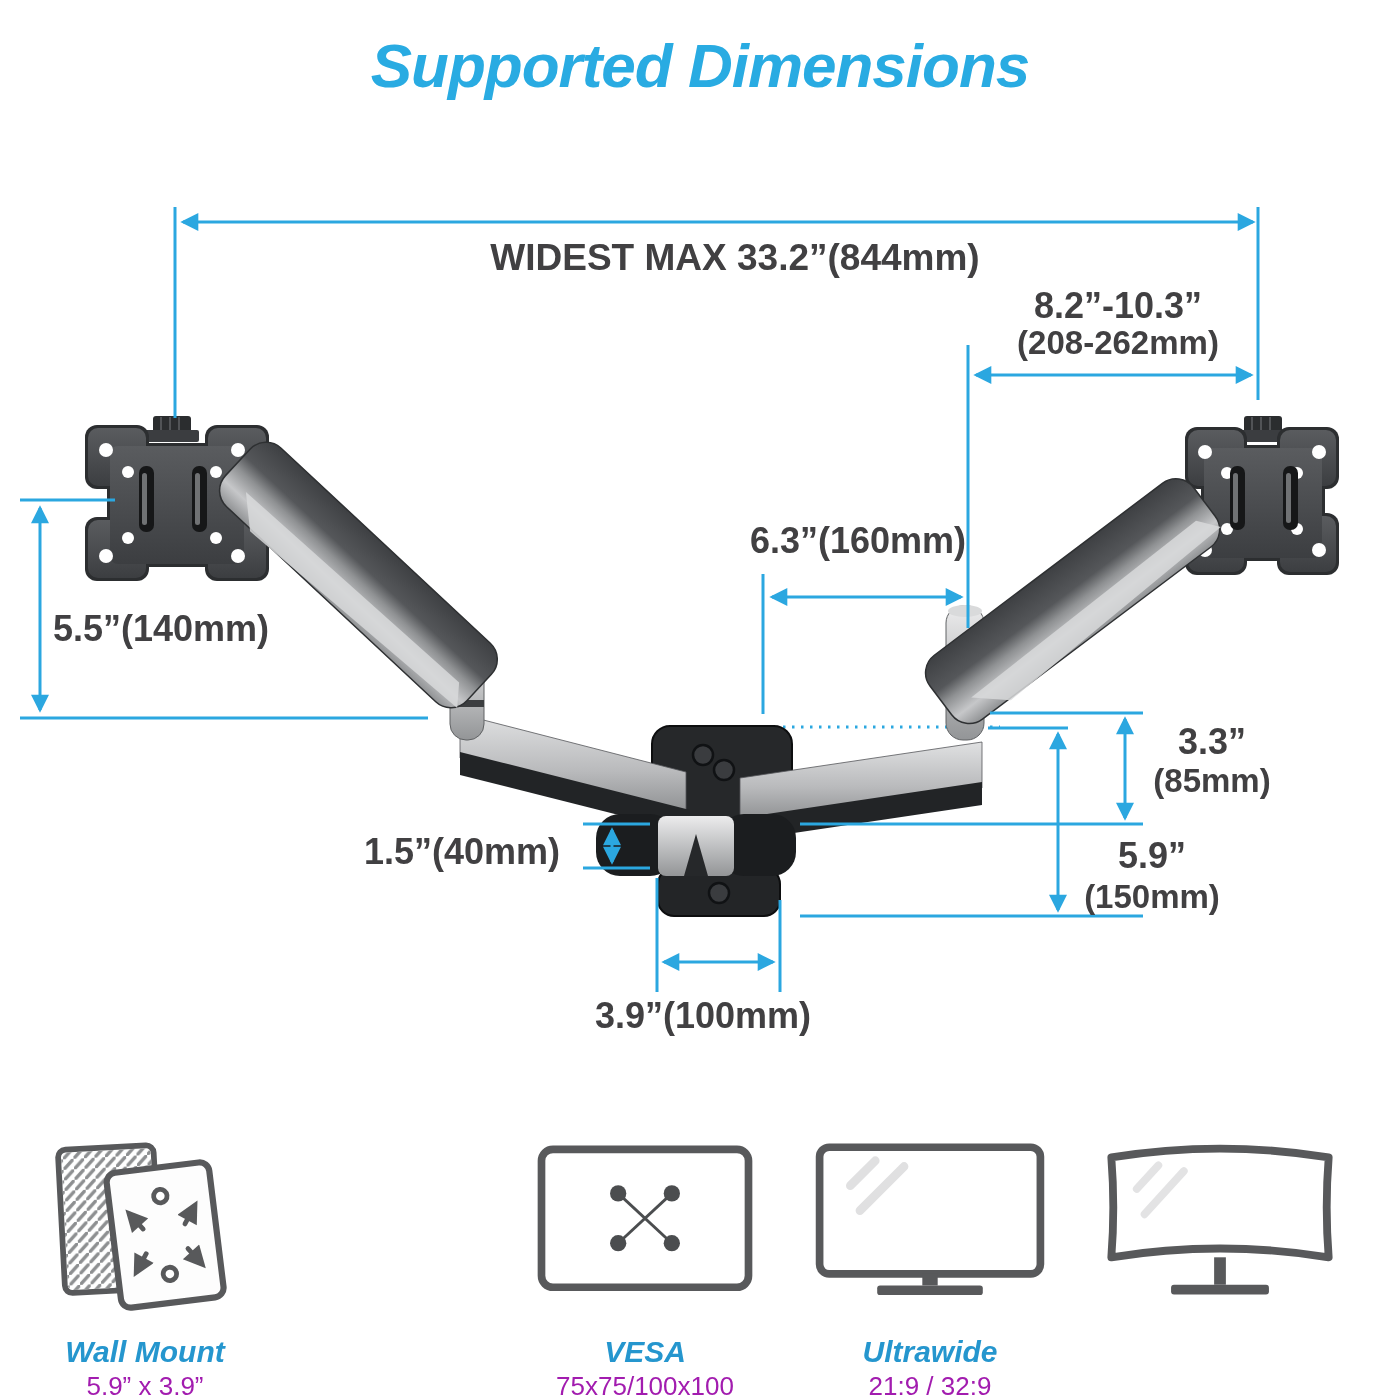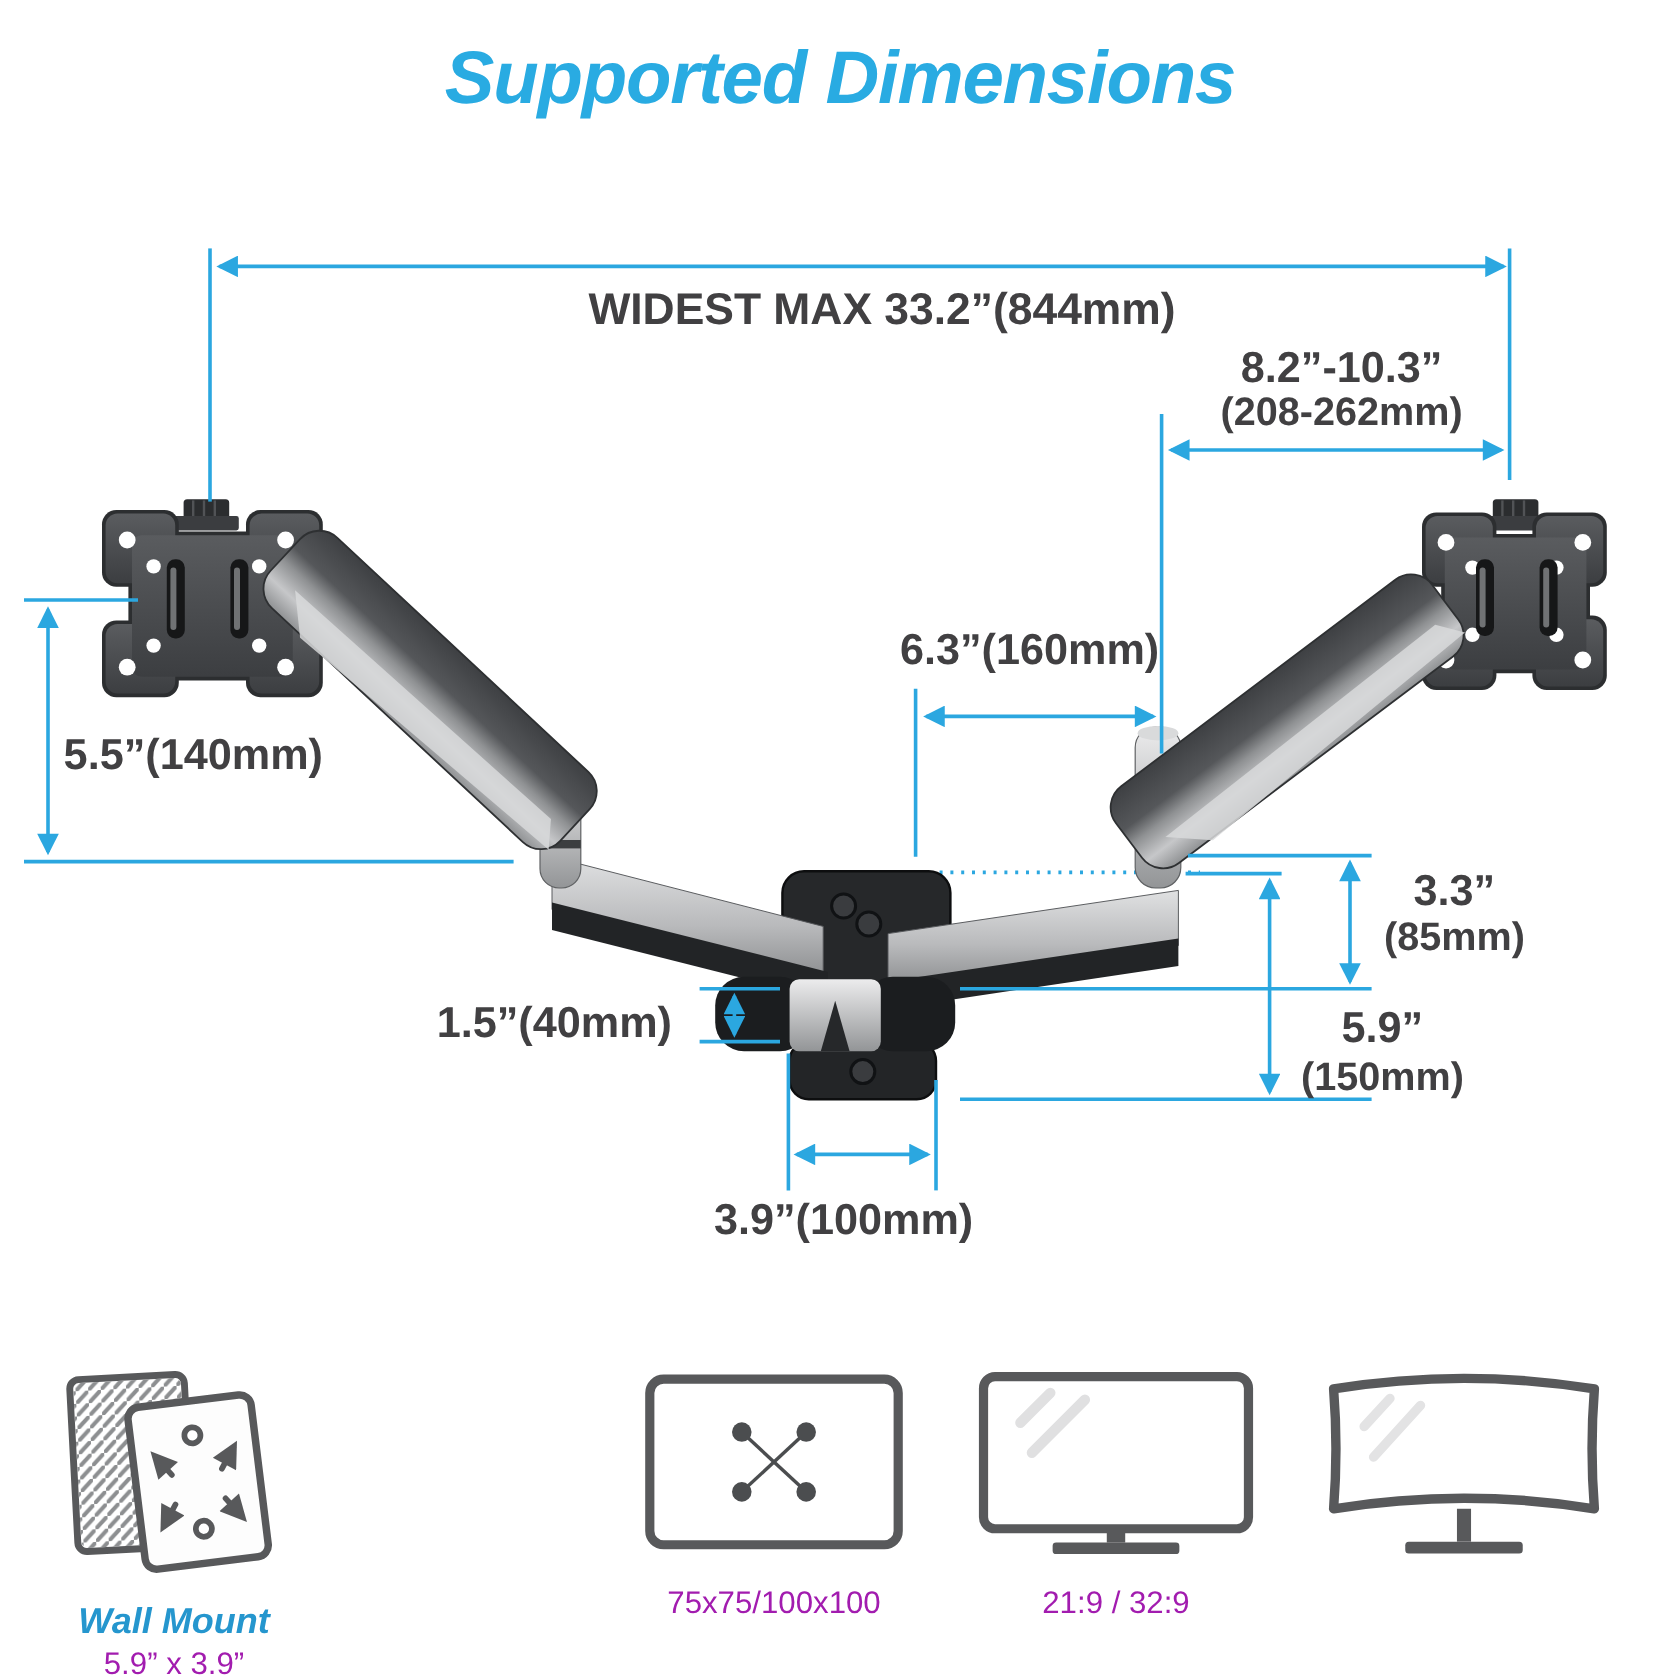--- a/index.html
+++ b/index.html
@@ -272,35 +272,37 @@
             <line x1="148" y1="62" x2="92" y2="114"></line>
           </g>
           <g fill="#4b4d4f">
             <circle cx="92" cy="62" r="8.5"></circle>
               <circle cx="148" cy="62" r="8.5"></circle>
             <circle cx="92" cy="114" r="8.5"></circle>
               <circle cx="148" cy="114" r="8.5"></circle>
           </g>
         </svg>
       </div>
+      <div class="flabel">VESA</div>
       <div class="fvalue">75x75/100x100</div>
     </div>
 
     <div class="feature" style="left:805px;width:250px;">
       <div class="iconbox">
         <svg width="240" height="186" viewBox="0 0 250 190">
           <rect x="10" y="14" width="230" height="132" rx="10" fill="#fff" stroke="#58595b" stroke-width="8"></rect>
           <g stroke="#e0e0e1" stroke-width="9" stroke-linecap="round">
             <line x1="42" y1="54" x2="68" y2="28"></line>
             <line x1="52" y1="80" x2="98" y2="34"></line>
           </g>
           <rect x="117" y="146" width="16" height="12" fill="#58595b"></rect>
           <rect x="70" y="158" width="110" height="10" rx="3" fill="#58595b"></rect>
         </svg>
       </div>
+      <div class="flabel">Ultrawide</div>
       <div class="fvalue">21:9 / 32:9</div>
     </div>
 
     <div class="feature" style="left:1085px;width:270px;">
       <div class="iconbox">
         <svg width="250" height="186" viewBox="0 0 250 190">
           <path d="M 14,26 Q 125,8 236,26 Q 232,77 236,128 Q 125,110 14,128 Q 18,77 14,26 Z" fill="#fff" stroke="#58595b" stroke-width="8" stroke-linejoin="round"></path>
           <g stroke="#e3e3e4" stroke-width="8" stroke-linecap="round">
             <line x1="40" y1="58" x2="62" y2="34"></line>
             <line x1="48" y1="84" x2="88" y2="40"></line>

